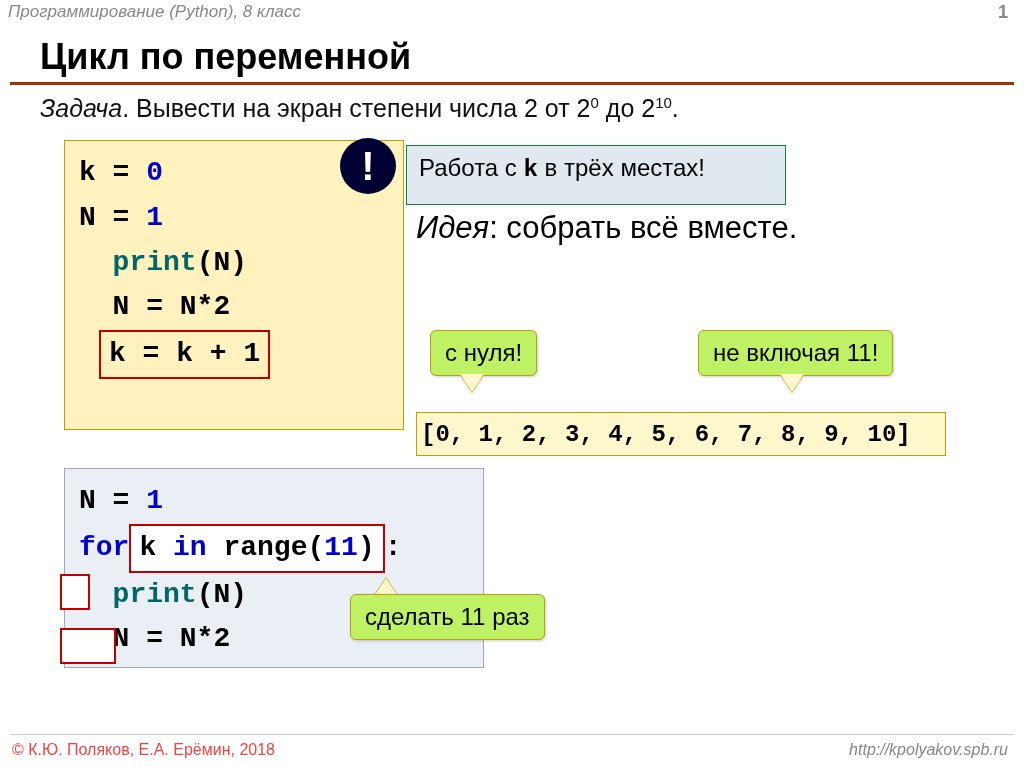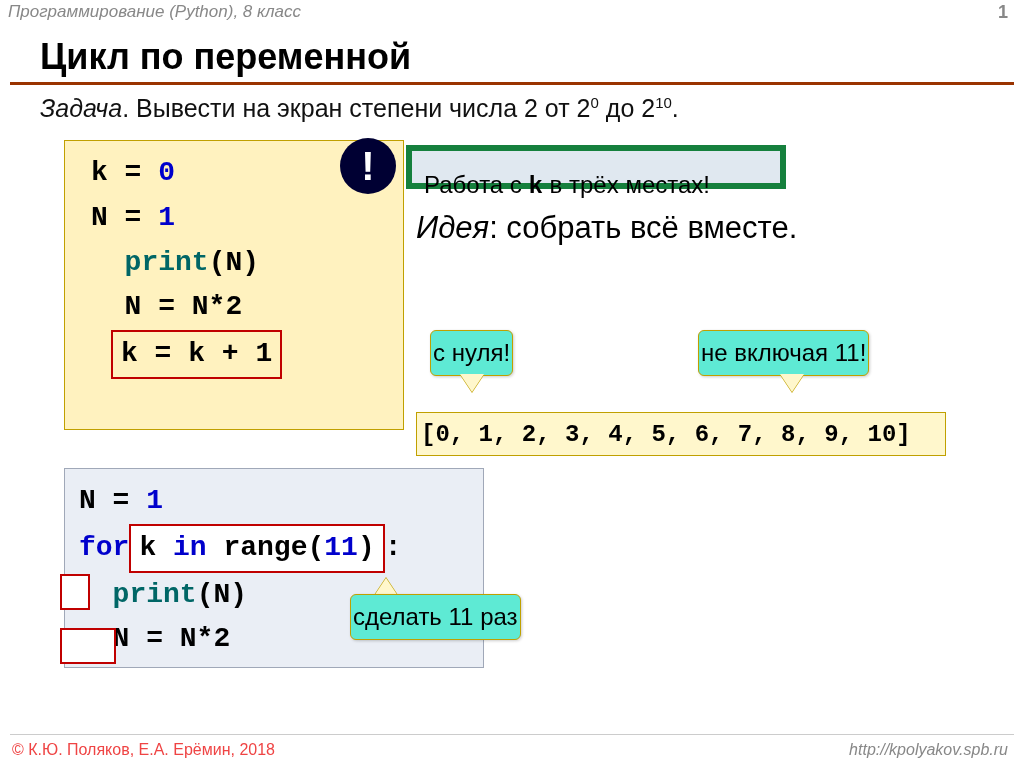--- a/index.html
+++ b/index.html
@@ -8,28 +8,28 @@
   .num{color:#0000cc}
   .fn{color:#006666}
   .mono{font-family:"Courier New",Courier,monospace;font-weight:bold}
   .header{position:absolute;left:8px;top:2px;color:#888;font-size:17px;font-style:italic}
   .pagenum{position:absolute;right:16px;top:2px;color:#888;font-size:18px;font-weight:bold}
   .title{position:absolute;left:40px;top:36px;font-size:36px;font-weight:bold;color:#000}
   .hr1{position:absolute;left:10px;top:82px;width:1004px;height:3px;background:#993300}
   .task{position:absolute;left:40px;top:94px;font-size:25px;color:#111}
   .task .it{font-style:italic}
   sup{font-size:0.6em}
-  .code1{position:absolute;left:64px;top:140px;width:340px;height:290px;background:#fff2bf;border:1px solid #c0a000;padding:10px 26px;font-size:28px;line-height:1.6}
+  .code1{position:absolute;left:64px;top:140px;width:340px;height:290px;background:#fff2bf;border:1px solid #c0a000;padding:10px 14px;font-size:28px;line-height:1.6}
   .boxwhite{display:inline-block;background:#fff;border:2px solid #c00000;padding:0 8px}
   .boxred{display:inline-block;border:2px solid #c00000;padding:0 8px;margin-left:20px}
   .excl{position:absolute;left:340px;top:138px;width:56px;height:56px;border-radius:50%;background:#000033;color:#fff;font-size:40px;line-height:56px;text-align:center;font-weight:bold}
-  .note{position:absolute;left:406px;top:145px;width:380px;height:44px;background:#e0e8f0;border:6px solid #15803d;font-size:24px;line-height:44px;padding:12px 12px}
+  .note{position:absolute;left:406px;top:145px;width:380px;height:60px;background:#e0e8f0;border:1px solid #15803d;font-size:24px;line-height:44px;padding:0 12px}
   .idea{position:absolute;left:416px;top:210px;font-size:31px}
   .idea .it{font-style:italic}
-  .callout{position:absolute;background:#5eead4;border:1px solid #c0a000;border-radius:6px;font-size:24px;padding:8px 2px;box-shadow:1px 1px 3px rgba(0,0,0,0.2)}
+  .callout{position:absolute;background:#bef264;border:1px solid #c0a000;border-radius:6px;font-size:24px;padding:8px 14px;box-shadow:1px 1px 3px rgba(0,0,0,0.2)}
   .co1{left:430px;top:330px}
   .co2{left:698px;top:330px}
   .tail{position:absolute;width:0;height:0;border-left:12px solid transparent;border-right:12px solid transparent;border-top:18px solid #fff7cc;filter:drop-shadow(0 1px 0 #c0a000)}
   .tail1{left:460px;top:374px}
   .tail2{left:780px;top:374px}
   .tail-up{position:absolute;width:0;height:0;border-left:12px solid transparent;border-right:12px solid transparent;border-bottom:18px solid #fff7cc;filter:drop-shadow(0 -1px 0 #c0a000)}
   .range{position:absolute;left:416px;top:412px;width:530px;height:44px;background:#fff7cc;border:1px solid #c0a000;font-size:24px;line-height:44px;padding:0 4px}
   .code2{position:absolute;left:64px;top:468px;width:420px;height:200px;background:#eaeef5;border:1px solid #a0a8b8;padding:10px 14px;font-size:28px;line-height:1.6}
   .smallbox{position:absolute;background:#fff;border:2px solid #c00000}
   .sb1{left:60px;top:574px;width:30px;height:36px}

